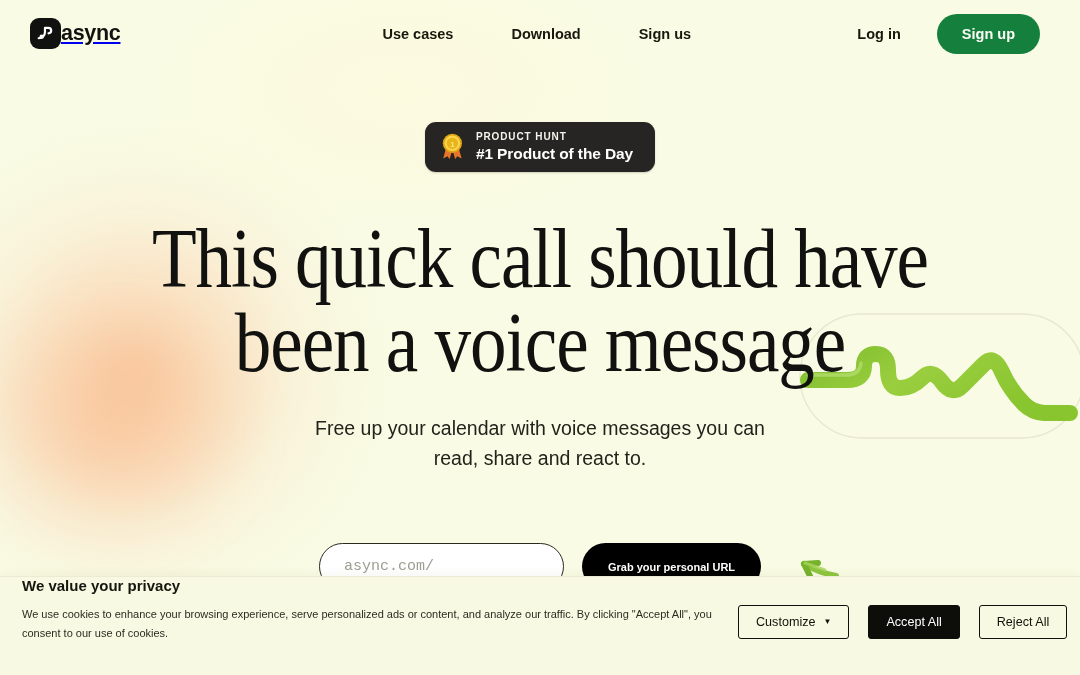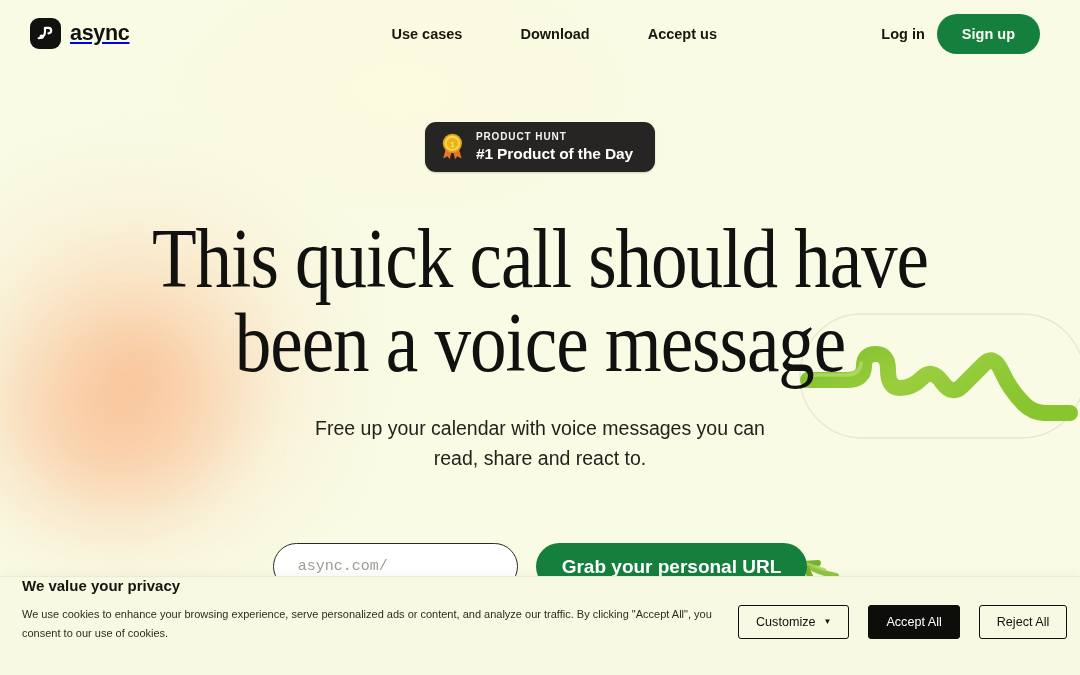--- a/index.html
+++ b/index.html
@@ -67,21 +67,20 @@
     position: relative;
     z-index: 5;
     height: 67px;
     display: flex;
     align-items: center;
     padding: 0 40px 0 30px;
   }
   .brand {
     display: flex;
     align-items: center;
-    gap: 9px;
     cursor: pointer;
   }
   .brand-mark {
     width: 31px;
     height: 31px;
     border-radius: 9px;
     background: #111110;
     display: flex;
     align-items: center;
     justify-content: center;
@@ -109,21 +108,21 @@
     margin-right: 58px;
     white-space: nowrap;
     cursor: pointer;
   }
   .nav-link:last-child { margin-right: 0; }
 
   .header-actions {
     margin-left: auto;
     display: flex;
     align-items: center;
-    gap: 12px;
+    gap: 36px;
   }
   .login-link {
     font-size: 14.5px;
     font-weight: 700;
     color: #18180f;
     text-decoration: none;
     cursor: pointer;
   }
   .signup-btn {
     background: #15803d;
@@ -228,28 +227,28 @@
     background: #ffffff;
     font-family: Liberation Mono, monospace;
     font-size: 15px;
     color: #1b1b14;
     padding: 0 24px;
     outline: none;
   }
   .url-input::placeholder { color: #9d9d92; }
 
   .cta-btn {
-    background: #15803d;
+    background: #000000;
     color: #ffffff;
     border: none;
     border-radius: 999px;
     height: 47px;
     padding: 0 26px;
     font-family: inherit;
-    font-size: 19px;
+    font-size: 11px;
     font-weight: 700;
     cursor: pointer;
     white-space: nowrap;
   }
   .cta-arrow {
     position: absolute;
     left: 780px;
     top: 546px;
     width: 62px;
     height: 40px;
@@ -330,21 +329,21 @@
         <path d="M4.2 17.4 C8.2 17.4 11.4 14.4 11.4 10.4 L11.4 5.6 L15.4 5.6 C17.1 5.6 18.5 7.0 18.5 8.7 C18.5 10.4 17.1 11.8 15.4 11.8" fill="none" stroke="#ffffff" stroke-width="2.5" stroke-linecap="round" stroke-linejoin="round"></path>
         <circle cx="7.6" cy="15.6" r="2.5" fill="#ffffff"></circle>
       </svg>
     </span>
     <span class="brand-name">async</span>
   </a>
 
   <nav class="main-nav">
     <a class="nav-link" href="#">Use cases</a>
     <a class="nav-link" href="#">Download</a>
-    <a class="nav-link" href="#">Accept us</a>
+    <a class="nav-link" href="#">Sign us</a>
   </nav>
 
   <div class="header-actions">
     <a class="login-link" href="#">Log in</a>
     <button class="signup-btn">Sign up</button>
   </div>
 
 </header>
 
 <main class="hero">

